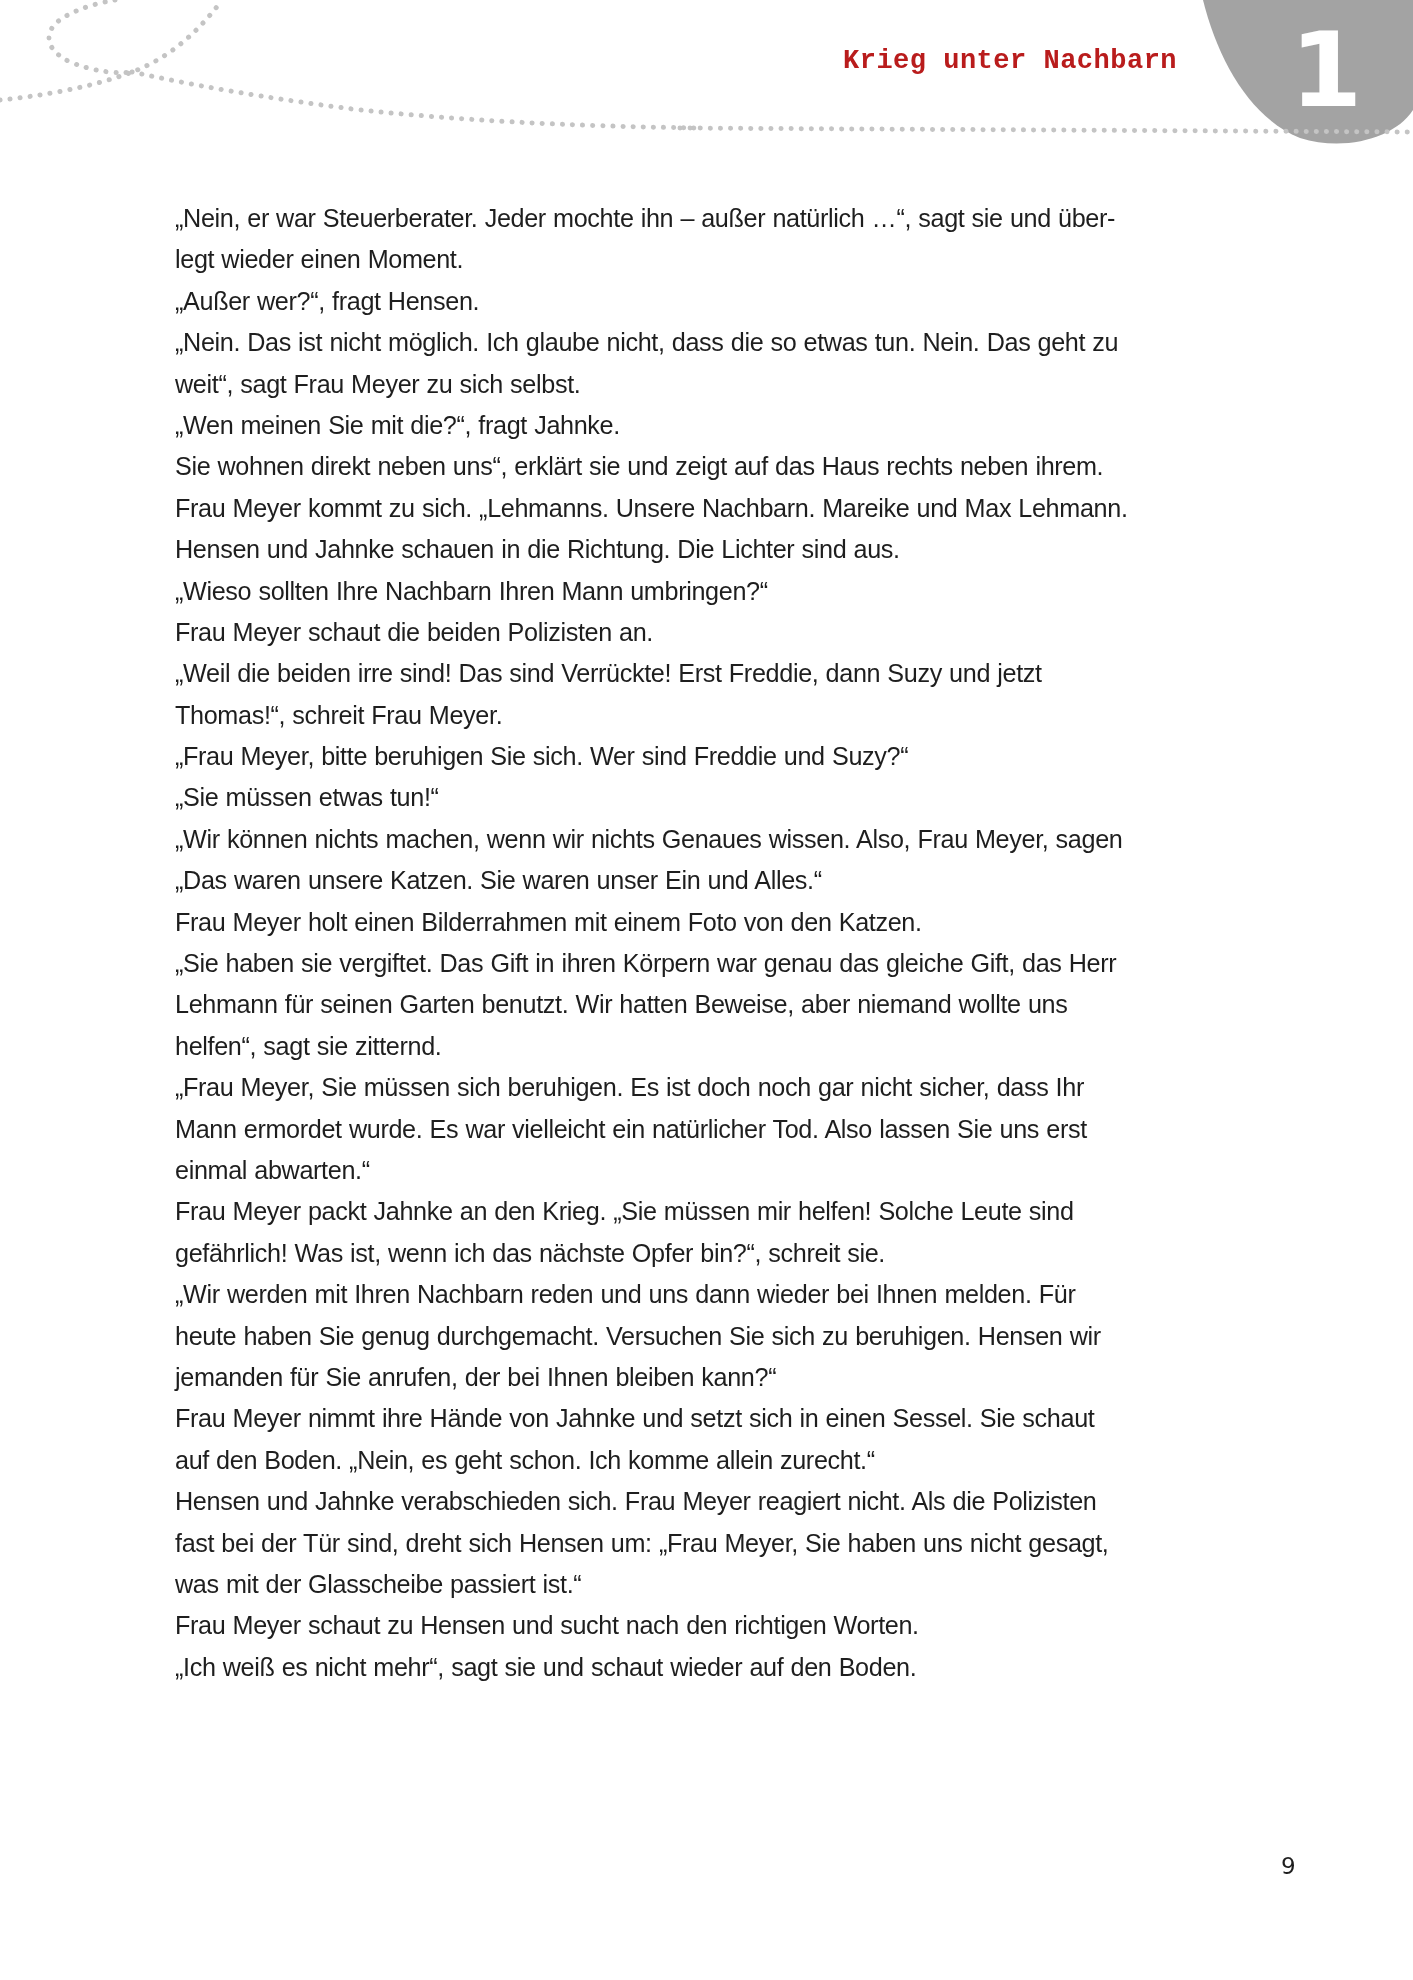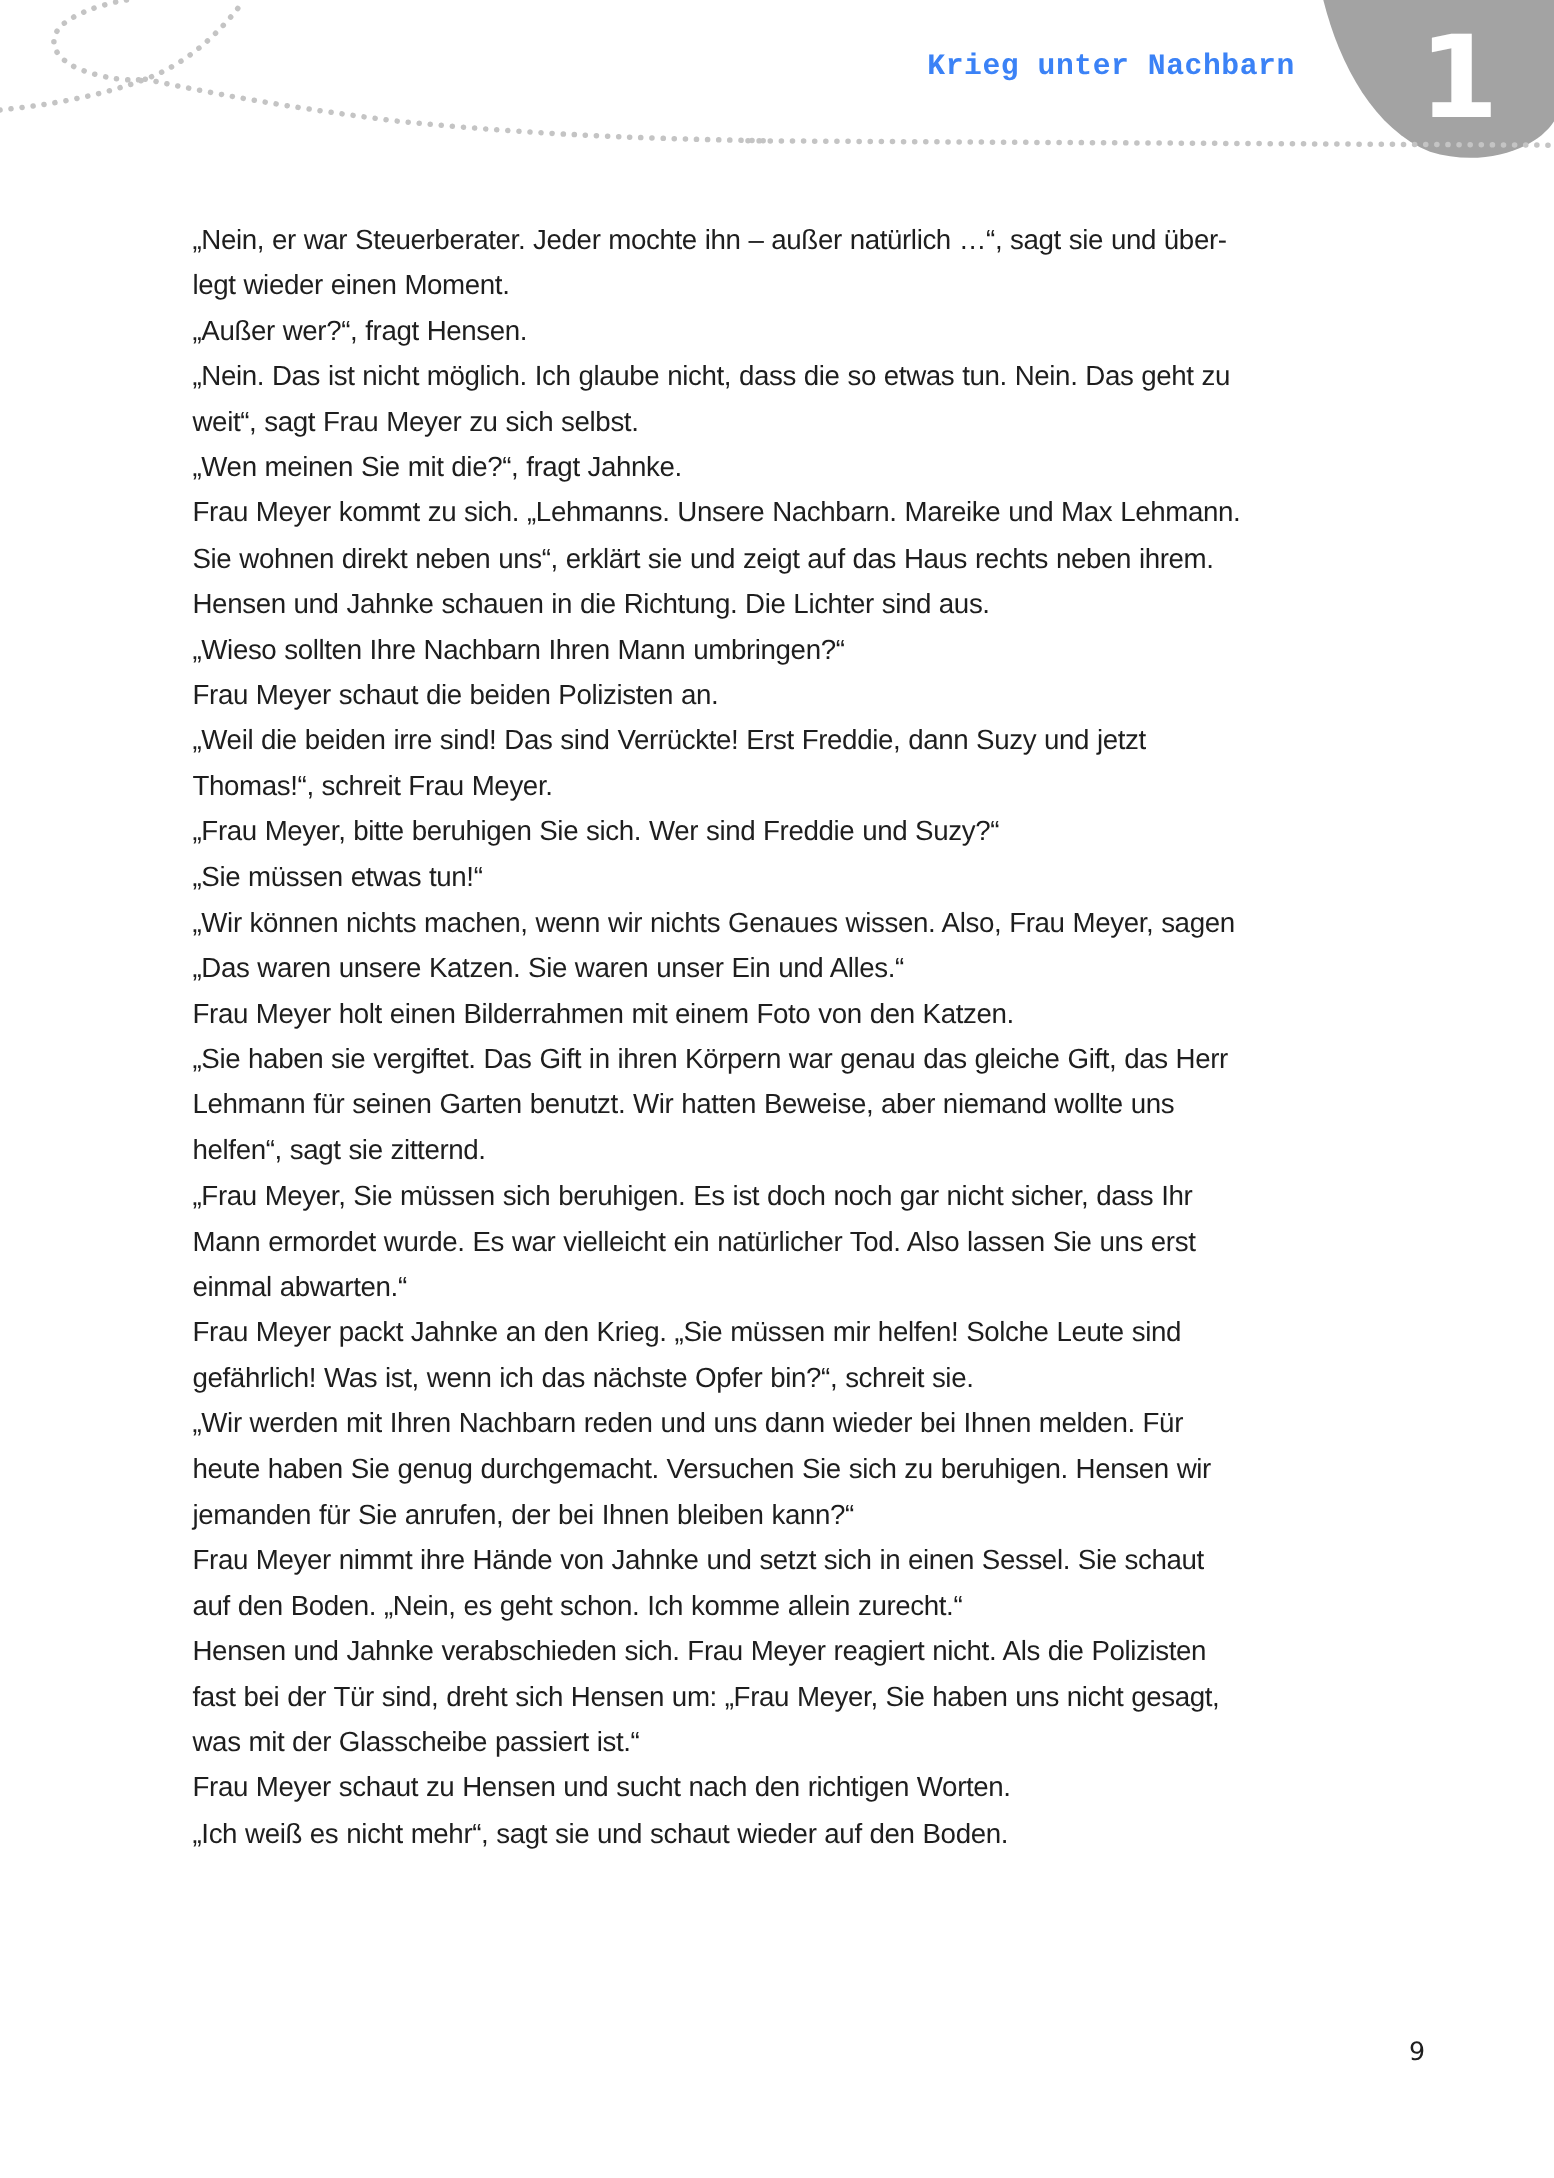--- a/index.html
+++ b/index.html
@@ -26,21 +26,21 @@
       width: 1413px;
       height: 160px;
     }
     .chapter-title {
       position: absolute;
       left: 843px;
       top: 46px;
       font-family: "Liberation Mono", "DejaVu Sans Mono", monospace;
       font-size: 27px;
       font-weight: bold;
-      color: #3b82f6;
+      color: #b91c1c;
       letter-spacing: 0.5px;
       white-space: nowrap;
     }
     .chapter-number {
       position: absolute;
       left: 1290px;
       top: 18px;
       font-family: "DejaVu Sans", "Liberation Sans", sans-serif;
       font-size: 104px;
       font-weight: bold;
@@ -97,22 +97,22 @@
   <div class="chapter-title">Krieg unter Nachbarn</div>
   <div class="chapter-number">1</div>
 
   <div class="body-text">
     <span class="line">„Nein, er war Steuerberater. Jeder mochte ihn – außer natürlich …“, sagt sie und über-</span>
     <span class="line">legt wieder einen Moment.</span>
     <span class="line">„Außer wer?“, fragt Hensen.</span>
     <span class="line">„Nein. Das ist nicht möglich. Ich glaube nicht, dass die so etwas tun. Nein. Das geht zu</span>
     <span class="line">weit“, sagt Frau Meyer zu sich selbst.</span>
     <span class="line">„Wen meinen Sie mit die?“, fragt Jahnke.</span>
+    <span class="line">Sie wohnen direkt neben uns“, erklärt sie und zeigt auf das Haus rechts neben ihrem.</span>
     <span class="line">Frau Meyer kommt zu sich. „Lehmanns. Unsere Nachbarn. Mareike und Max Lehmann.</span>
-    <span class="line">Sie wohnen direkt neben uns“, erklärt sie und zeigt auf das Haus rechts neben ihrem.</span>
     <span class="line">Hensen und Jahnke schauen in die Richtung. Die Lichter sind aus.</span>
     <span class="line">„Wieso sollten Ihre Nachbarn Ihren Mann umbringen?“</span>
     <span class="line">Frau Meyer schaut die beiden Polizisten an.</span>
     <span class="line">„Weil die beiden irre sind! Das sind Verrückte! Erst Freddie, dann Suzy und jetzt</span>
     <span class="line">Thomas!“, schreit Frau Meyer.</span>
     <span class="line">„Frau Meyer, bitte beruhigen Sie sich. Wer sind Freddie und Suzy?“</span>
     <span class="line">„Sie müssen etwas tun!“</span>
     <span class="line">„Wir können nichts machen, wenn wir nichts Genaues wissen. Also, Frau Meyer, sagen</span>
     <span class="line">„Das waren unsere Katzen. Sie waren unser Ein und Alles.“</span>
     <span class="line">Frau Meyer holt einen Bilderrahmen mit einem Foto von den Katzen.</span>

